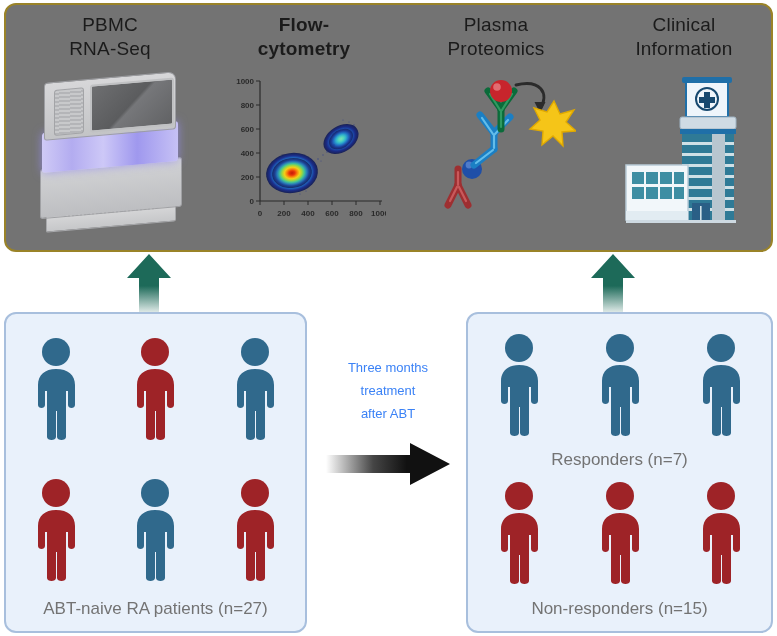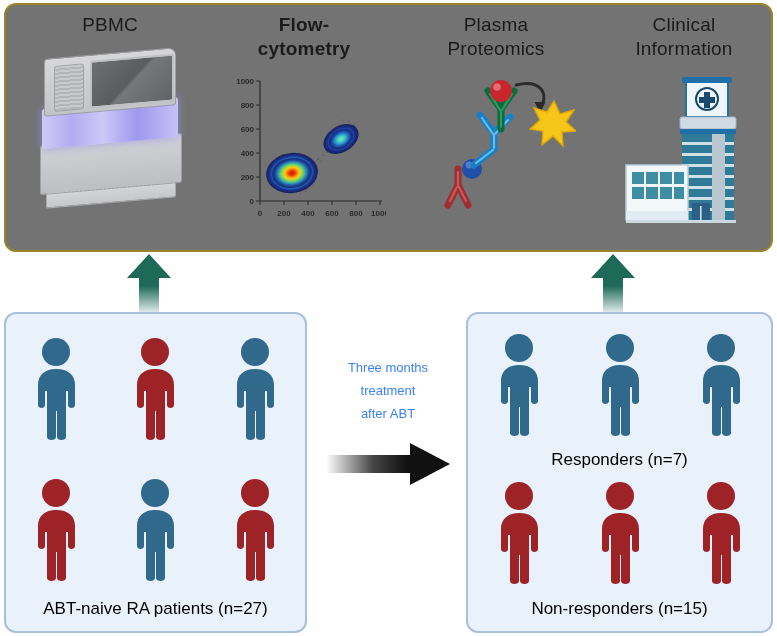--- a/index.html
+++ b/index.html
@@ -65,41 +65,42 @@
   .cohort-panel{
     position:absolute;box-sizing:border-box;
     background:#e9f1fb;border:2px solid #a8bfdd;border-radius:12px;
   }
   #cohort-pre{left:4px;top:312px;width:303px;height:321px;}
   #cohort-post{left:466px;top:312px;width:307px;height:321px;}
 
   .person-row{position:absolute;display:flex;justify-content:space-around;width:100%;}
   .cohort-label{
     position:absolute;width:100%;text-align:center;
-    font-size:17px;color:#000000;
+    font-size:17px;color:#737373;
   }
 
   
   .person{width:62px;height:106px;}
 
   
   #transition{position:absolute;left:312px;top:356px;width:152px;height:130px;}
   #transition-text{
     text-align:center;font-size:13px;line-height:23px;color:#3b82f6;
   }
   #transition-arrow{position:absolute;left:12px;top:85px;width:128px;height:46px;}
 </style>
 </head>
 <body>
 
 <div id="assay-panel">
 
   <div class="assay-col" style="left:14px;">
     <div class="assay-title">
       <div>PBMC</div>
+      <div>RNA-Seq</div>
     </div>
     <div class="assay-art">
       <div class="seq">
         <div class="seq-base"></div>
         <div class="seq-slots"></div>
         <div class="seq-mid"></div>
         <div class="seq-glow"></div>
         <div class="seq-top">
           <div class="seq-vent"></div>
           <div class="seq-screen"></div>

